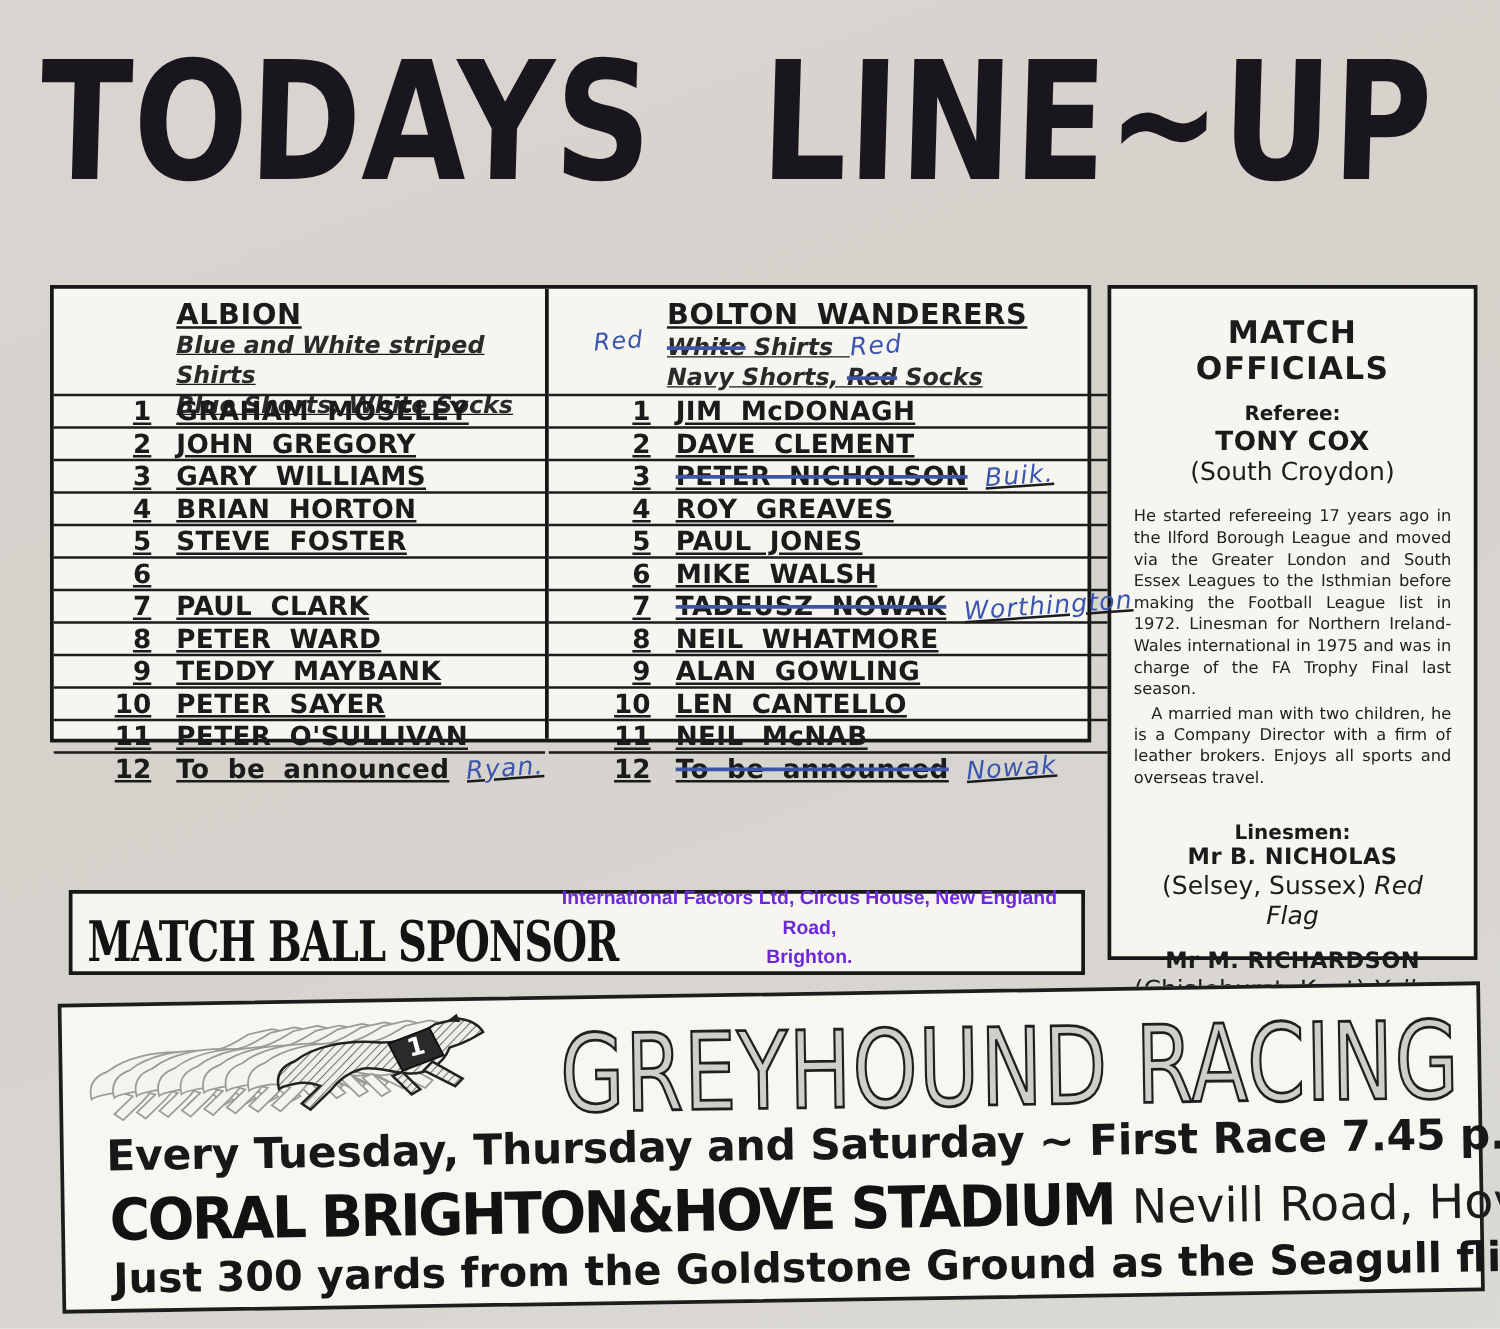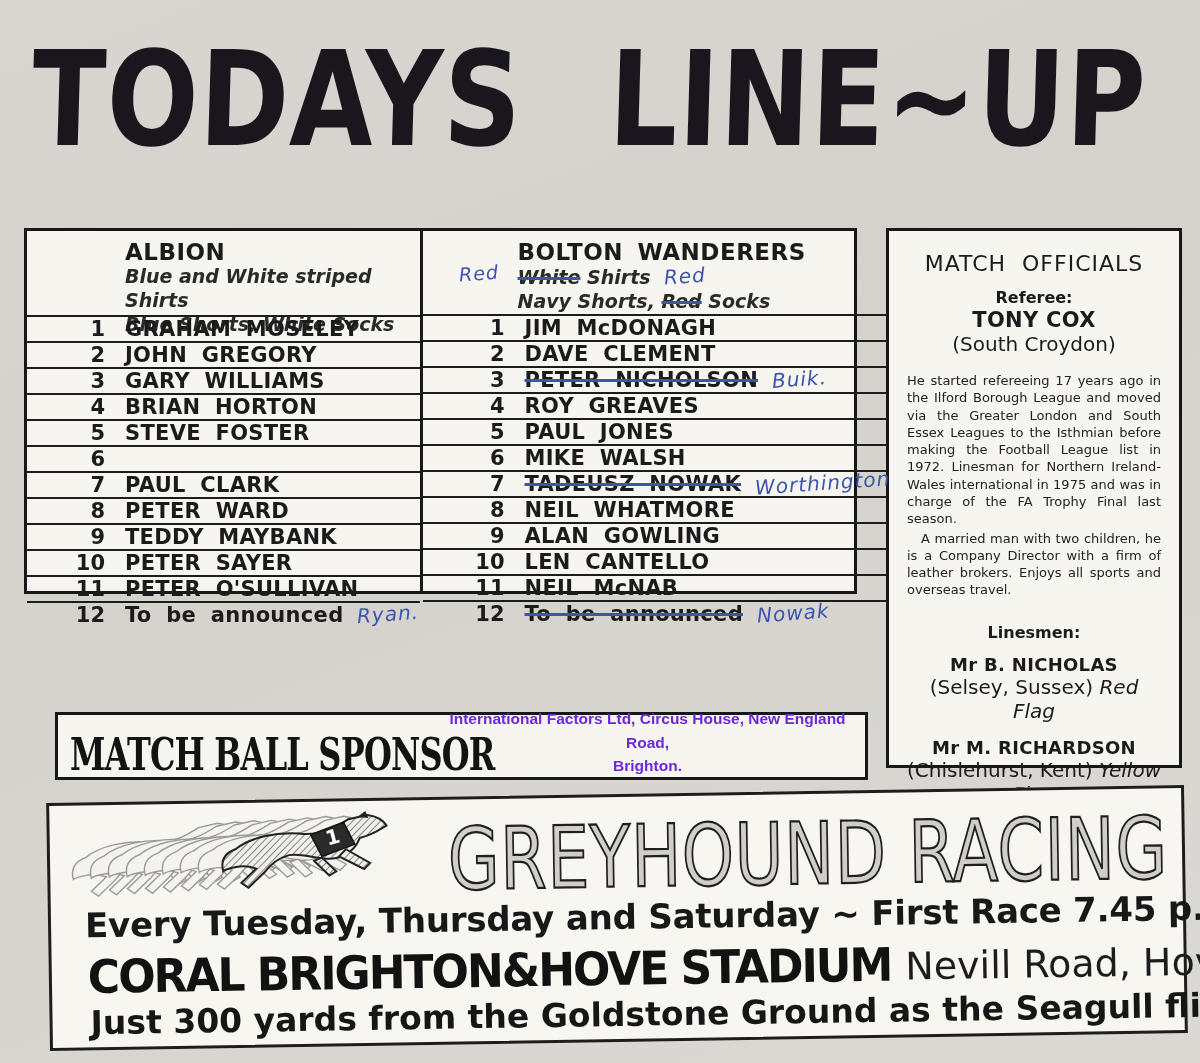--- a/index.html
+++ b/index.html
@@ -17,23 +17,24 @@
     position:absolute; left:34px; top:30px; width:1140px;
     font-family:"DejaVu Sans", sans-serif;
     font-weight:bold; font-size:108px; line-height:1.05;
     letter-spacing:1px; word-spacing:48px; color:#1a161d;
     transform:scaleY(1.22) skewX(-2deg); transform-origin:left top;
     white-space:nowrap;
   }
 
   
   .lineup {
-    position:absolute; left:24px; top:228px; width:833px; height:366px;
+    position:absolute; left:40px; top:228px; width:833px; height:366px;
     background:#f7f5f0; border:3px solid #171717;
     display:flex;
+    text-decoration:underline;
   }
   .team-col { display:flex; flex-direction:column; }
   .team-col.home { width:408px; border-right:3px solid #171717; }
   .team-col.away { flex:1; }
   .team-header { height:84px; padding:8px 0 0 98px; position:relative; }
   .team-col.away .team-header { padding-left:95px; }
   .team-name { font-family:"DejaVu Sans", sans-serif; font-weight:bold; font-size:23px; letter-spacing:0.5px; word-spacing:6px; }
   .kit-line { font-style:italic; font-size:19px; font-weight:bold; line-height:1.25; color:#2a2a2a; font-family:"DejaVu Sans", sans-serif; }
   .prow {
     flex:1; display:flex; align-items:center;
@@ -67,21 +68,21 @@
     transform:rotate(-5deg) translateY(-6px); margin-left:4px; border-radius:2px;
   }
 
   
   .officials {
     position:absolute; left:886px; top:228px; width:296px; height:540px;
     background:#f7f5f0; border:3px solid #171717;
     padding:20px 18px 0 18px; text-align:center;
     font-family:"DejaVu Sans", sans-serif;
   }
-  .off-title { font-weight:normal; font-size:22px; letter-spacing:1px; word-spacing:8px; }
+  .off-title { font-weight:bold; font-size:25px; letter-spacing:1px; word-spacing:8px; }
   .off-role { font-weight:bold; font-size:16px; margin-top:12px; }
   .off-name { font-weight:bold; font-size:21px; margin-top:1px; letter-spacing:0.3px; }
   .off-loc { font-size:20px; }
   .off-para {
     text-align:justify; font-size:13px; line-height:1.33; margin-top:16px;
     color:#222;
   }
   .off-para.indent { text-indent:14px; margin-top:2px; }
   .off-sub { font-weight:bold; font-size:16px; margin-top:24px; }
   .flag { font-style:italic; font-weight:normal; }
@@ -267,21 +268,21 @@
 </div>
 
 <div class="officials">
   <div class="off-title">MATCH OFFICIALS</div>
   <div class="off-role">Referee:</div>
   <div class="off-name">TONY COX</div>
   <div class="off-loc">(South Croydon)</div>
   <div class="off-para">He started refereeing 17 years ago in the Ilford Borough League and moved via the Greater London and South Essex Leagues to the Isthmian before making the Football League list in 1972. Linesman for Northern Ireland-Wales international in 1975 and was in charge of the FA Trophy Final last season.</div>
   <div class="off-para indent">A married man with two children, he is a Company Director with a firm of leather brokers. Enjoys all sports and overseas travel.</div>
   <div class="off-sub">Linesmen:</div>
-  <div class="off-name" style="margin-top:12px; font-size:18px;">Mr B. NICHOLAS</div>
+  <div class="off-name" style="margin-top:0; font-size:18px;">Mr B. NICHOLAS</div>
   <div class="off-loc"><span>(Selsey, Sussex)</span> <span class="flag">Red Flag</span></div>
   <div class="off-block off-name" style="font-size:18px;">Mr M. RICHARDSON</div>
   <div class="off-loc"><span>(Chislehurst, Kent)</span> <span class="flag">Yellow Flag</span></div>
 </div>
 
 <div class="sponsor">
   <div class="sponsor-label">MATCH BALL SPONSOR</div>
   <div class="sponsor-text">
     <div>International Factors Ltd, Circus House, New England Road,</div>
     <div>Brighton.</div>

